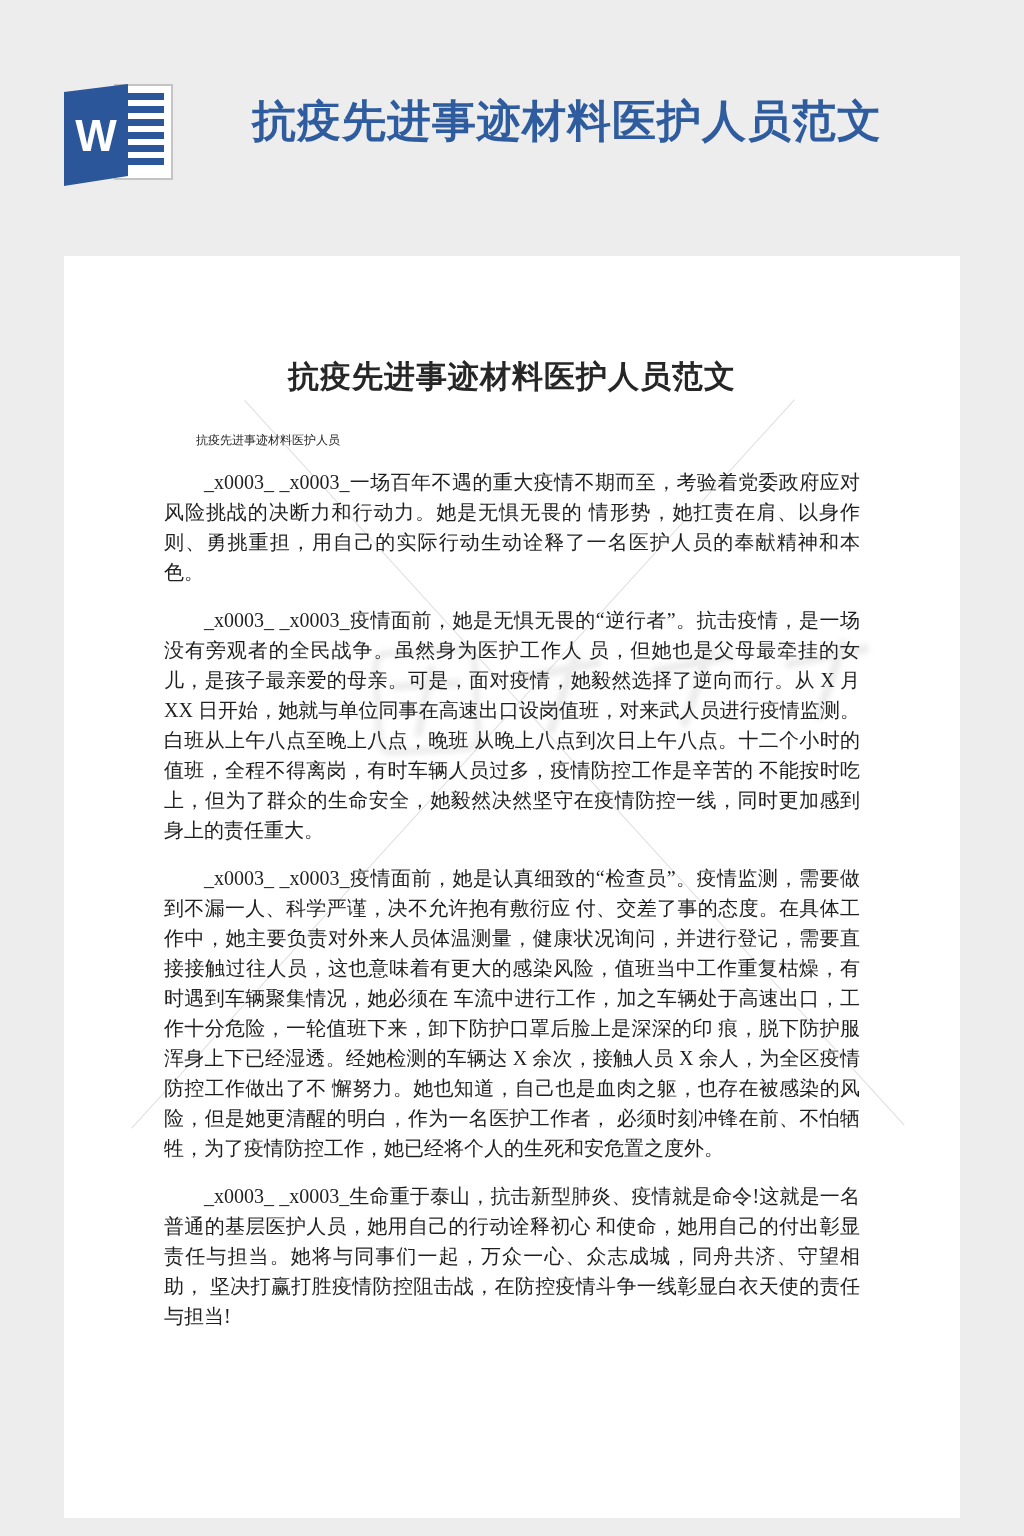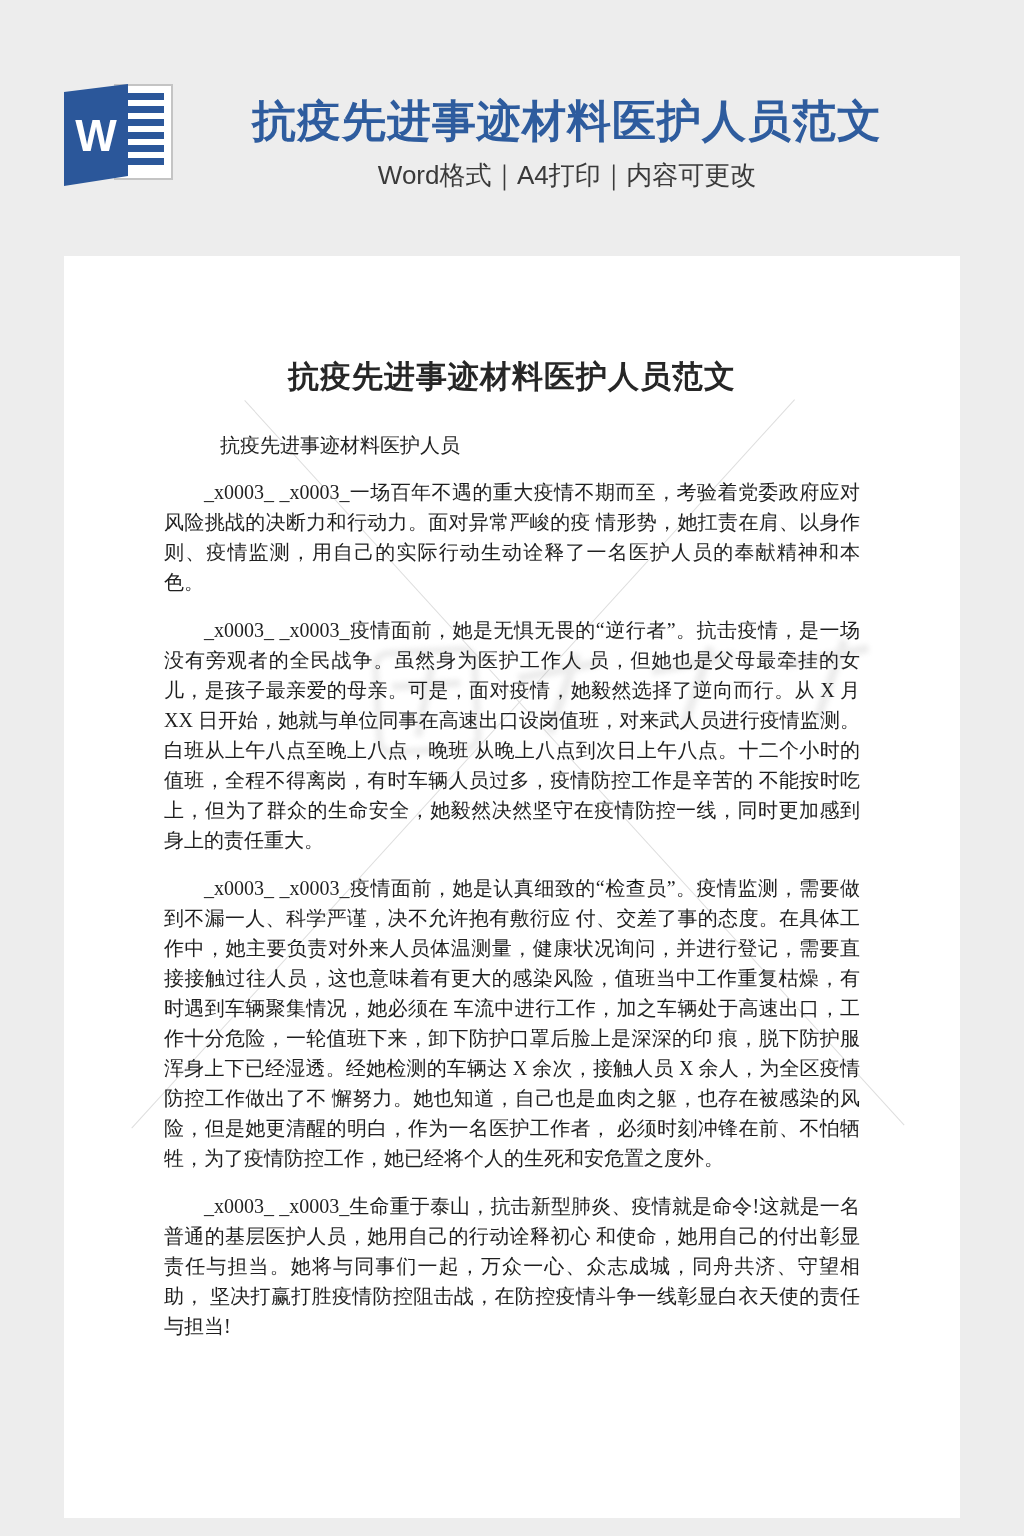--- a/index.html
+++ b/index.html
@@ -28,21 +28,21 @@
   .page-inner{
     position:relative;z-index:2;
     padding:100px 100px 0 100px;
     font-family:"Liberation Serif","DejaVu Serif",serif;
     color:#1f1f1f;
   }
   .doc-title{
     text-align:center;font-size:31px;font-weight:bold;color:#262626;
     margin:0 0 34px 0;letter-spacing:1px;
   }
-  .lead-line{font-size:20px;margin:16px;text-indent:2em;}
+  .lead-line{font-size:12px;margin:8px;text-indent:2em;}
   p.para{
     font-size:20px;line-height:30px;text-align:justify;
     text-indent:2em;margin:18px 0 0 0;
   }
   
   .wm-line{position:absolute;height:1px;background:#dedede;transform-origin:0 0;z-index:1;}
   .wm-line-a{left:181px;top:144px;width:980px;transform:rotate(47.7deg);}
   .wm-line-b{left:731px;top:144px;width:985px;transform:rotate(132.3deg);}
   .wm-stamp{
     position:absolute;left:310px;top:380px;width:560px;height:120px;z-index:1;
@@ -76,35 +76,34 @@
       <rect x="65" y="56" width="41" height="7"></rect>
       <rect x="65" y="69" width="41" height="7"></rect>
       <rect x="65" y="82" width="41" height="7"></rect>
     </g>
 
     <polygon points="6,16 70,8 70,100 6,110" fill="#2b579a"></polygon>
     <text x="38" y="75" text-anchor="middle" fill="#ffffff" font-family="Liberation Sans, sans-serif" font-size="44" font-weight="bold">W</text>
   </svg>
 
   <div class="header-title">抗疫先进事迹材料医护人员范文</div>
-  <div class="header-sub">Word格式｜A4打印｜内容可更改</div>
 </div>
 
 <div class="page">
 
   <div class="wm-line wm-line-a"></div>
   <div class="wm-line wm-line-b"></div>
   <div class="wm-stamp">
     <div class="wm-glyph"></div>
     <div class="wm-glyph open"></div>
     <div class="wm-glyph open"></div>
     <div class="wm-glyph open"></div>
   </div>
 
   <div class="page-inner">
     <h1 class="doc-title">抗疫先进事迹材料医护人员范文</h1>
     <p class="lead-line">抗疫先进事迹材料医护人员</p>
-    <p class="para">_x0003_ _x0003_一场百年不遇的重大疫情不期而至，考验着党委政府应对风险挑战的决断力和行动力。面对异常严峻的疫 情形势，她扛责在肩、以身作则、疫情监测，用自己的实际行动生动诠释了一名医护人员的奉献精神和本色。</p>
+    <p class="para">_x0003_ _x0003_一场百年不遇的重大疫情不期而至，考验着党委政府应对风险挑战的决断力和行动力。她是无惧无畏的 情形势，她扛责在肩、以身作则、勇挑重担，用自己的实际行动生动诠释了一名医护人员的奉献精神和本色。</p>
     <p class="para">_x0003_ _x0003_疫情面前，她是无惧无畏的“逆行者”。抗击疫情，是一场没有旁观者的全民战争。虽然身为医护工作人 员，但她也是父母最牵挂的女儿，是孩子最亲爱的母亲。可是，面对疫情，她毅然选择了逆向而行。从 X 月 XX 日开始，她就与单位同事在高速出口设岗值班，对来武人员进行疫情监测。白班从上午八点至晚上八点，晚班 从晚上八点到次日上午八点。十二个小时的值班，全程不得离岗，有时车辆人员过多，疫情防控工作是辛苦的 不能按时吃上，但为了群众的生命安全，她毅然决然坚守在疫情防控一线，同时更加感到身上的责任重大。</p>
     <p class="para">_x0003_ _x0003_疫情面前，她是认真细致的“检查员”。疫情监测，需要做到不漏一人、科学严谨，决不允许抱有敷衍应 付、交差了事的态度。在具体工作中，她主要负责对外来人员体温测量，健康状况询问，并进行登记，需要直 接接触过往人员，这也意味着有更大的感染风险，值班当中工作重复枯燥，有时遇到车辆聚集情况，她必须在 车流中进行工作，加之车辆处于高速出口，工作十分危险，一轮值班下来，卸下防护口罩后脸上是深深的印 痕，脱下防护服浑身上下已经湿透。经她检测的车辆达 X 余次，接触人员 X 余人，为全区疫情防控工作做出了不 懈努力。她也知道，自己也是血肉之躯，也存在被感染的风险，但是她更清醒的明白，作为一名医护工作者， 必须时刻冲锋在前、不怕牺牲，为了疫情防控工作，她已经将个人的生死和安危置之度外。</p>
     <p class="para">_x0003_ _x0003_生命重于泰山，抗击新型肺炎、疫情就是命令!这就是一名普通的基层医护人员，她用自己的行动诠释初心 和使命，她用自己的付出彰显责任与担当。她将与同事们一起，万众一心、众志成城，同舟共济、守望相助， 坚决打赢打胜疫情防控阻击战，在防控疫情斗争一线彰显白衣天使的责任与担当!</p>
   </div>
 </div>
 
 </body></html>

